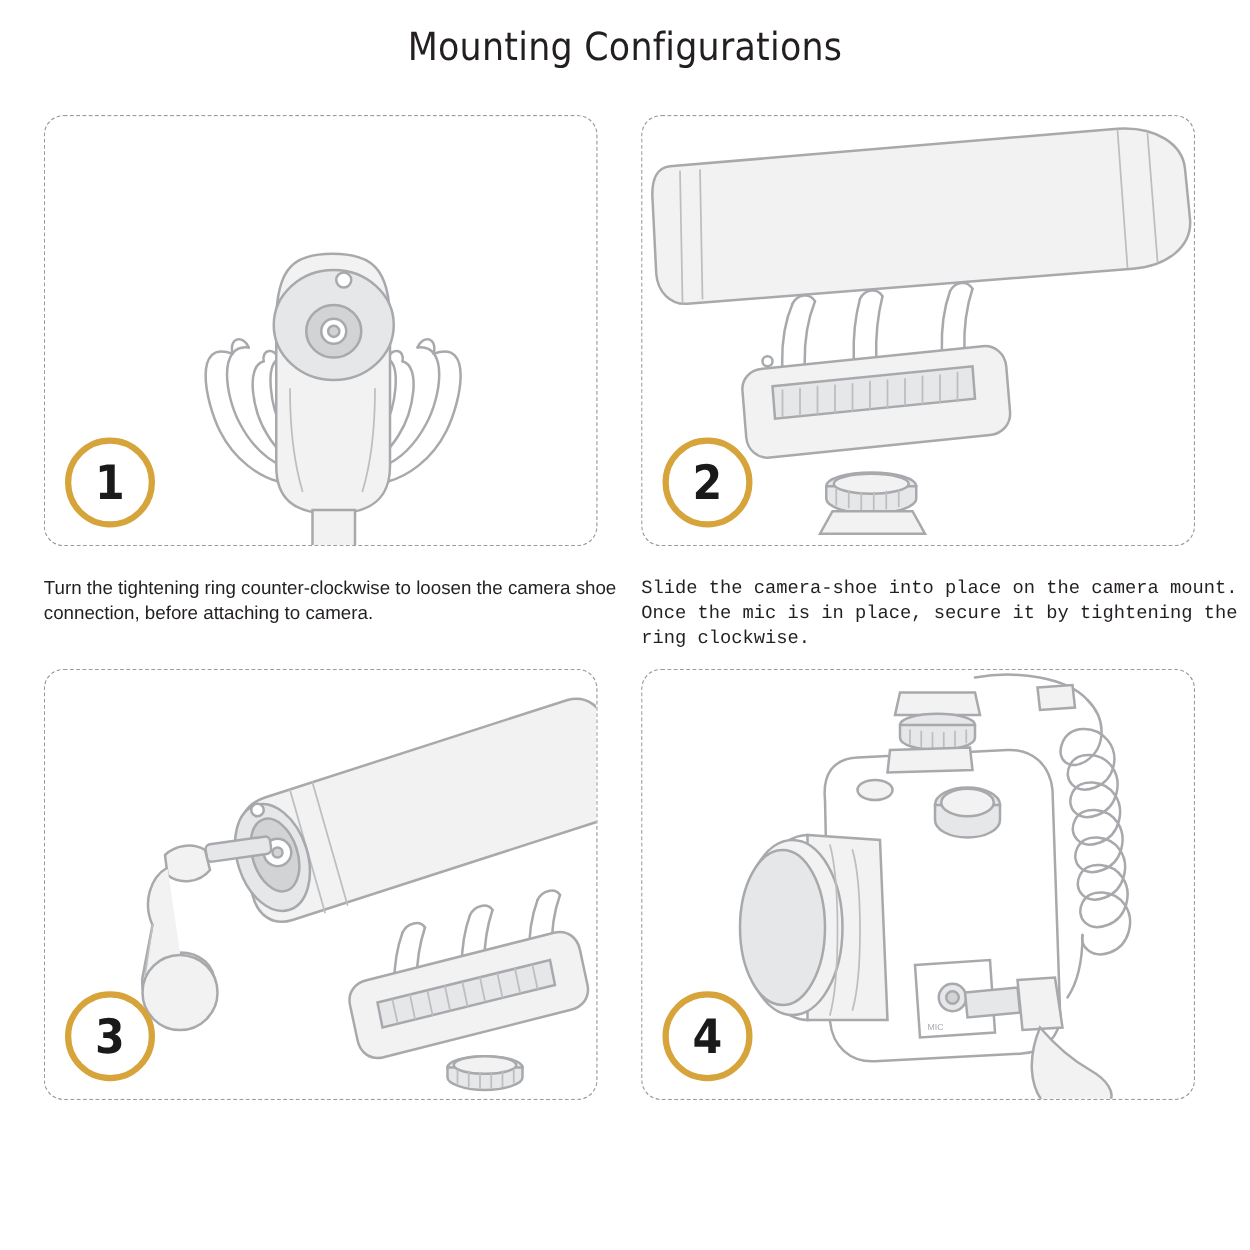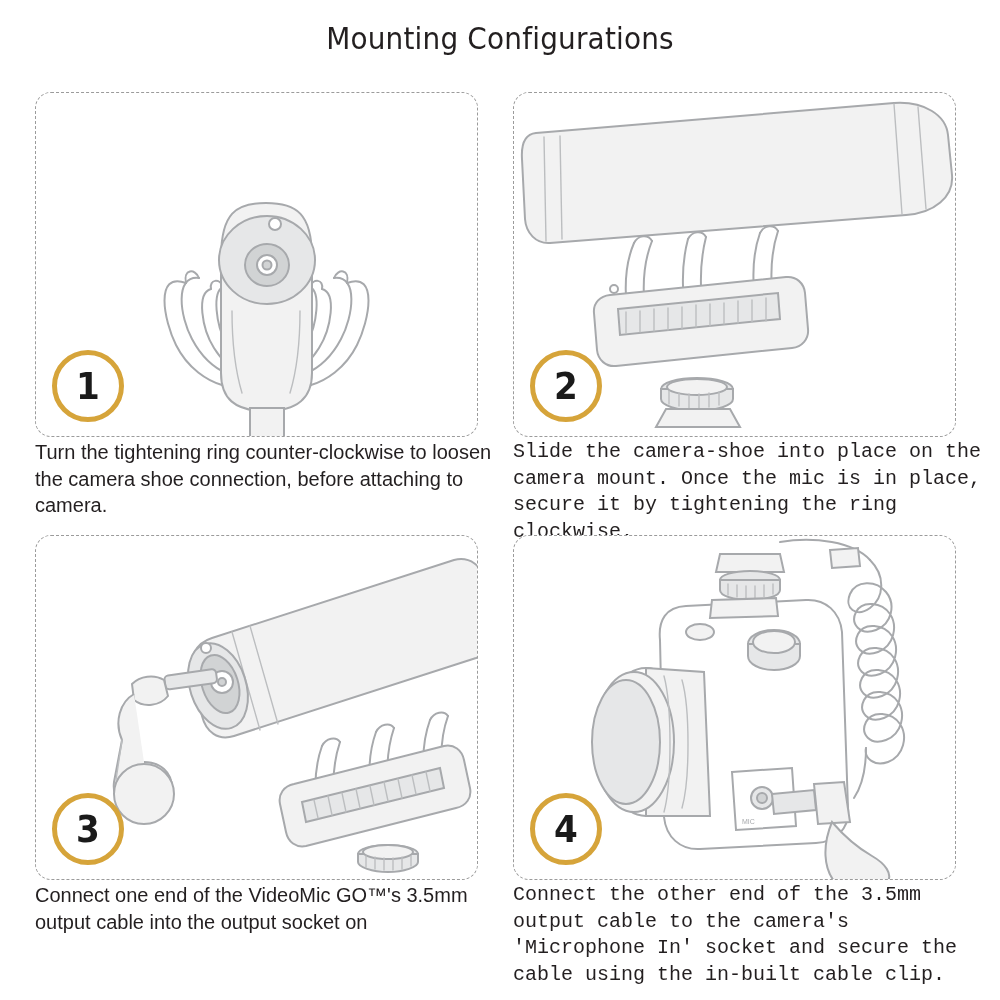--- a/index.html
+++ b/index.html
@@ -76,23 +76,23 @@
     align-items: center;
     justify-content: center;
     font-size: 38px;
     font-weight: bold;
     color: #1a1a1a;
     font-family: "DejaVu Sans Condensed", "Liberation Sans Narrow", "Liberation Sans", sans-serif;
     box-sizing: border-box;
     z-index: 4;
   }
   .caption {
-    margin-top: 2px;
+    margin-top: 24px;
     width: 468px;
-    font-size: 20px;
+    font-size: 15px;
     line-height: 1.33;
     color: #231f20;
   }
   .caption.wide { width: 480px; font-family: Liberation Mono, monospace; }
   .stroke {
     fill: none;
     stroke: #a7a9ac;
     stroke-width: 2;
     stroke-linecap: round;
     stroke-linejoin: round;
@@ -274,21 +274,20 @@
           <path class="fill-mid" d="M266 266 L404 232 L408 252 L270 286 Z"></path>
           <path class="stroke-thin" d="M278 264 L282 282 M292 260 L296 279 M306 257 L310 276 M320 253 L324 272 M334 250 L338 269 M348 246 L352 265 M362 243 L366 262 M376 239 L380 258 M390 236 L394 255"></path>
 
           <ellipse class="fill-mid" cx="352" cy="318" rx="30" ry="9"></ellipse>
           <path class="fill-mid" d="M322 318 L322 326 C322 331 336 336 352 336 C368 336 382 331 382 326 L382 318 Z"></path>
           <ellipse class="fill-light" cx="352" cy="316" rx="25" ry="7"></ellipse>
           <path class="stroke-thin" d="M330 320 L330 331 M339 321 L339 333 M348 322 L348 334 M357 322 L357 334 M366 321 L366 333 M375 320 L375 330"></path>
         </svg>
         <div class="badge">3</div>
       </div>
-      <div class="caption">Connect  one end of the VideoMic GO™'s 3.5mm output cable into the output socket on</div>
     </div>
 
     <div class="cell c4">
       <div class="panel">
         <svg class="art" viewBox="0 0 443 345">
 
           <path class="fill-light" d="M206 18 L266 18 L270 36 L202 36 Z"></path>
           <ellipse class="fill-mid" cx="236" cy="44" rx="30" ry="9"></ellipse>
           <path class="fill-mid" d="M206 44 L206 54 C206 60 220 64 236 64 C252 64 266 60 266 54 L266 44 Z"></path>
           <path class="stroke-thin" d="M214 48 L214 59 M223 49 L223 61 M232 50 L232 62 M241 50 L241 62 M250 49 L250 61 M259 48 L259 58"></path>
@@ -321,17 +320,16 @@
           <path class="fill-light" d="M318 286 C330 300 344 312 358 320 C372 328 378 338 374 345 L320 345 C310 332 308 310 318 286 Z"></path>
 
           <path class="stroke" d="M266 6 C300 0 340 6 356 24"></path>
           <path class="stroke" d="M356 24 C372 40 370 62 356 72 C342 82 330 72 336 58 C342 44 362 44 372 56 C382 68 378 88 362 94 C346 100 336 88 342 76 C348 64 368 66 376 78 C384 90 380 110 364 116 C348 122 338 110 344 98 C350 86 370 88 378 100 C386 112 382 132 366 138 C350 144 340 132 346 120 C352 108 372 110 380 122 C388 134 384 154 368 160 C352 166 342 154 348 142 C354 130 374 132 382 144 C390 156 386 176 370 182 C354 188 344 176 350 164 C356 152 376 154 384 166 C392 178 388 198 372 204 C356 210 346 198 352 186 C358 174 378 176 386 188 C394 200 390 220 374 226 C360 231 350 222 352 212"></path>
           <path class="stroke" d="M352 212 C352 232 348 250 340 262"></path>
 
           <path class="fill-light" d="M316 14 L344 12 L346 30 L318 32 Z"></path>
         </svg>
         <div class="badge">4</div>
       </div>
-      <div class="caption wide">Connect the other end of the 3.5mm output cable to the camera's 'Microphone In' socket and secure the cable using the in-built cable clip.</div>
     </div>
 
   </div>
 </div>
 
 </body></html>

